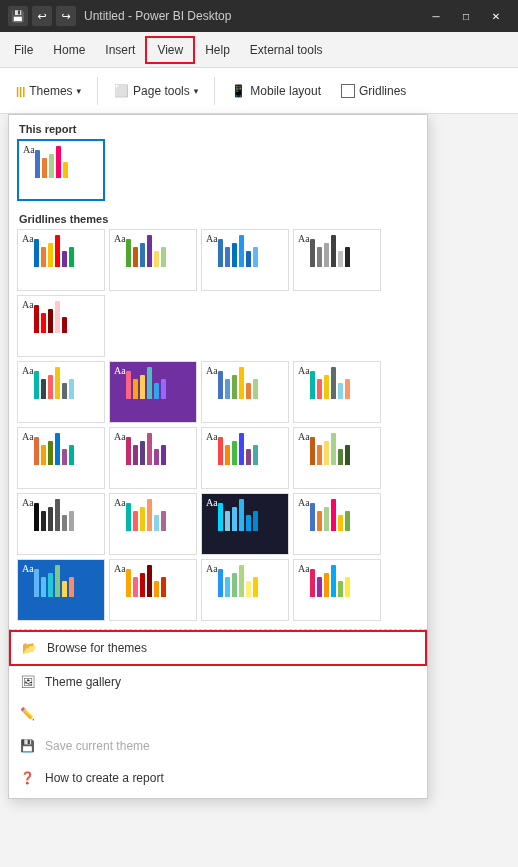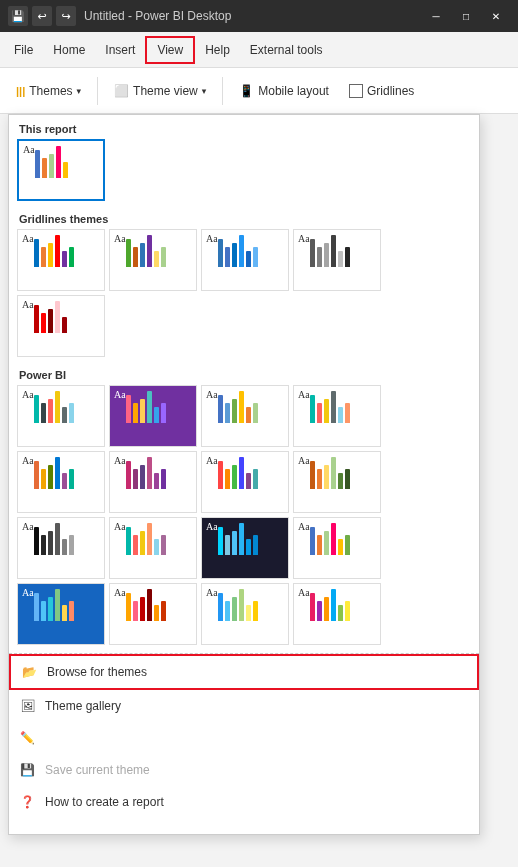--- a/index.html
+++ b/index.html
@@ -91,26 +91,26 @@
       padding: 4px 8px;
       font-size: 12px; color: #333;
     }
     .cb { width: 14px; height: 14px; border: 1px solid #666; background: white; }
 
     
     .dropdown-panel {
       position: absolute;
       top: 114px;
       left: 8px;
-      width: 472px;
+      width: 420px;
       background: white;
       border: 1px solid #ccc;
       box-shadow: 2px 4px 12px rgba(0,0,0,0.15);
       z-index: 10;
-      padding-bottom: 16px;
+      padding-bottom: 4px;
     }
 
     .section-label {
       font-size: 11px;
       font-weight: 600;
       color: #333;
       padding: 8px 10px 4px 10px;
     }
 
     
@@ -204,21 +204,21 @@
   <button class="ribbon-btn">
     <span style="display:flex;align-items:center;gap:2px;">
       <span style="color:#e8a000;font-weight:bold;font-size:11px;">|||</span>
     </span>
     <span>Themes</span>
     <span style="font-size:9px;">▾</span>
   </button>
   <div class="ribbon-sep"></div>
   <button class="ribbon-btn">
     <span>⬜</span>
-    <span>Theme view</span>
+    <span>Page tools</span>
     <span style="font-size:9px;">▾</span>
   </button>
   <div class="ribbon-sep"></div>
   <div class="checkbox-area">
     <span>📱</span>
     <span>Mobile layout</span>
   </div>
   <div class="checkbox-area">
     <div class="cb"></div>
     <span>Gridlines</span>
@@ -290,21 +290,20 @@
         <div class="theme-card-label">Aa</div>
         <div class="theme-bars">
           <div class="theme-bar" style="background: rgb(192, 0, 0); height: 28px;"></div>
           <div class="theme-bar" style="background: rgb(255, 0, 0); height: 20px;"></div>
           <div class="theme-bar" style="background: rgb(128, 0, 0); height: 24px;"></div>
           <div class="theme-bar" style="background: rgb(255, 199, 206); height: 32px;"></div>
           <div class="theme-bar" style="background: rgb(156, 0, 6); height: 16px;"></div>
         </div>
       </div>
     </div>
-    <div class="section-label">Power BI</div>
     <div class="theme-grid">
       <div class="theme-card">
         <div class="theme-card-label">Aa</div>
         <div class="theme-bars">
           <div class="theme-bar" style="background: rgb(1, 184, 170); height: 28px;"></div>
           <div class="theme-bar" style="background: rgb(55, 70, 73); height: 20px;"></div>
           <div class="theme-bar" style="background: rgb(253, 98, 94); height: 24px;"></div>
           <div class="theme-bar" style="background: rgb(242, 200, 15); height: 32px;"></div>
           <div class="theme-bar" style="background: rgb(95, 107, 109); height: 16px;"></div>
           <div class="theme-bar" style="background: rgb(138, 212, 235); height: 20px;"></div>

